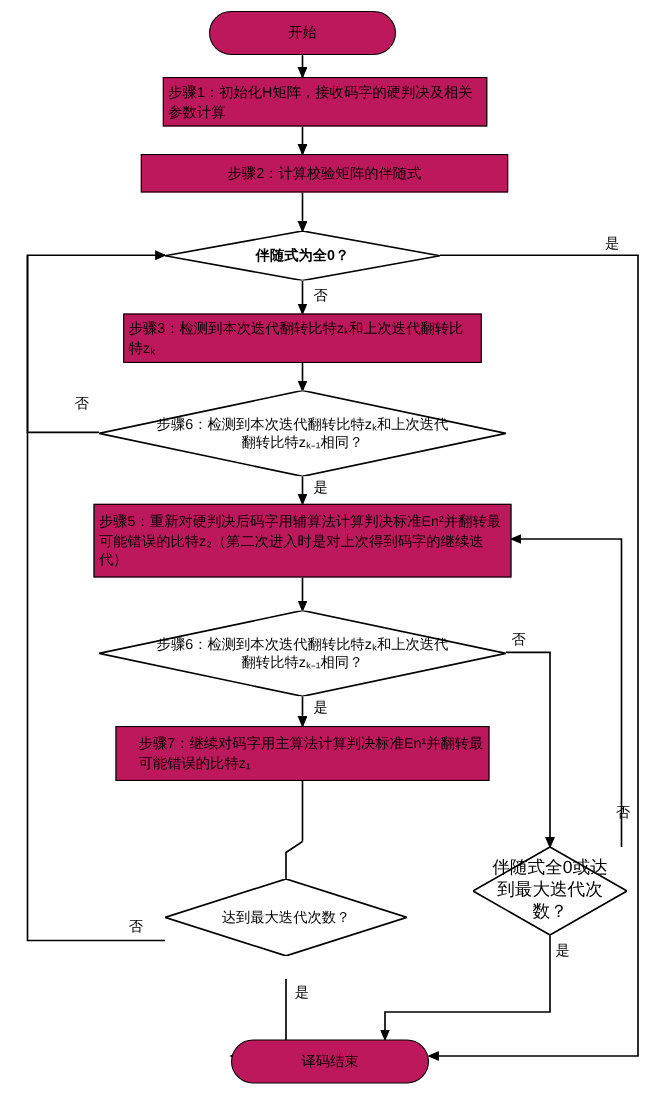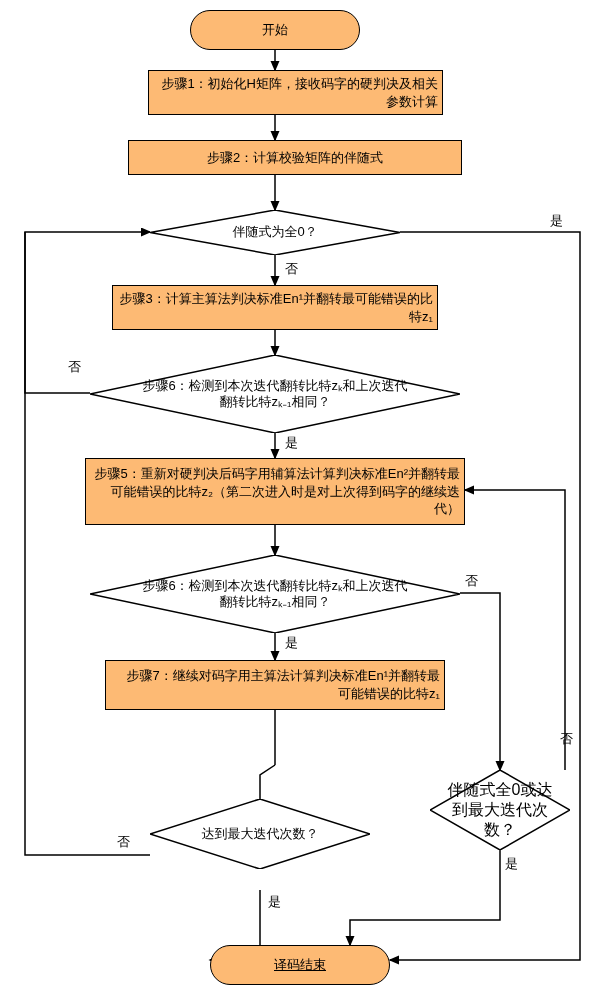--- a/index.html
+++ b/index.html
@@ -8,22 +8,22 @@
     width: 605px;
     height: 1000px;
     background: #fff;
     font-family: "SimSun", "Microsoft YaHei", sans-serif;
     font-size: 13px;
     position: relative;
   }
   .node {
     position: absolute;
     border: 1.5px solid #000;
-    background: #fdba74;
-    text-align: right;
+    background: #be185d;
+    text-align: left;
     display: flex;
     align-items: center;
     justify-content: center;
     line-height: 1.35;
     padding: 2px 4px;
   }
   .terminator { border-radius: 22px; }
   .diamond {
     position: absolute;
     background: #fff;
@@ -92,28 +92,28 @@
     <polyline points="260,890 260,960 210,960" marker-end="url(#arrow)"></polyline>
   </g>
 </svg>
 
 <div class="node terminator" style="left:190px; top:10px; width:170px; height:40px;">开始</div>
 
 <div class="node" style="left:128px; top:70px; width:295px; height:45px;margin-left:20px;">步骤1：初始化H矩阵，接收码字的硬判决及相关参数计算</div>
 
 <div class="node" style="left:128px; top:140px; width:334px; height:35px;">步骤2：计算校验矩阵的伴随式</div>
 
-<div class="diamond" style="left:150px; top:210px; width:250px; height:45px;">
+<div class="diamond" style="left:150px; top:210px; width:250px; height:45px;font-weight:bold;">
   <svg width="250" height="45">
       <polygon points="125,0 250,22.5 125,45 0,22.5" fill="#fff" stroke="#000" stroke-width="1.5"></polygon>
     </svg>
   <div class="dtext">伴随式为全0？</div>
 </div>
 
-<div class="node" style="left:112px; top:285px; width:326px; height:45px;">步骤3：计算主算法判决标准En¹并翻转最可能错误的比特z₁</div>
+<div class="node" style="left:112px; top:285px; width:326px; height:45px;">步骤3：检测到本次迭代翻转比特zₖ和上次迭代翻转比特zₖ</div>
 
 <div class="diamond" style="left:90px; top:355px; width:370px; height:78px;">
   <svg width="370" height="78">
       <polygon points="185,0 370,39 185,78 0,39" fill="#fff" stroke="#000" stroke-width="1.5"></polygon>
     </svg>
   <div class="dtext" style="padding:0 46px;">步骤6：检测到本次迭代翻转比特zₖ和上次迭代翻转比特zₖ₋₁相同？</div>
 </div>
 
 <div class="node" style="left:85px; top:458px; width:380px; height:67px;">步骤5：重新对硬判决后码字用辅算法计算判决标准En²并翻转最可能错误的比特z₂（第二次进入时是对上次得到码字的继续迭代）</div>
 
@@ -133,21 +133,21 @@
   <div class="dtext">达到最大迭代次数？</div>
 </div>
 
 <div class="diamond" style="left:430px; top:770px; width:140px; height:80px;">
   <svg width="140" height="80">
       <polygon points="70,0 140,40 70,80 0,40" fill="#fff" stroke="#000" stroke-width="1.5"></polygon>
     </svg>
   <div class="dtext" style="font-size:16px; padding:0 12px;">伴随式全0或达到最大迭代次数？</div>
 </div>
 
-<div class="node terminator" style="left:210px; top:945px; width:180px; height:40px;text-decoration:underline;">译码结束</div>
+<div class="node terminator" style="left:210px; top:945px; width:180px; height:40px;">译码结束</div>
 
 <div class="label" style="left:550px; top:212px;">是</div>
 <div class="label" style="left:285px; top:260px;">否</div>
 
 <div class="label" style="left:68px; top:358px;">否</div>
 <div class="label" style="left:285px; top:434px;">是</div>
 
 <div class="label" style="left:465px; top:572px;">否</div>
 <div class="label" style="left:285px; top:634px;">是</div>
 

